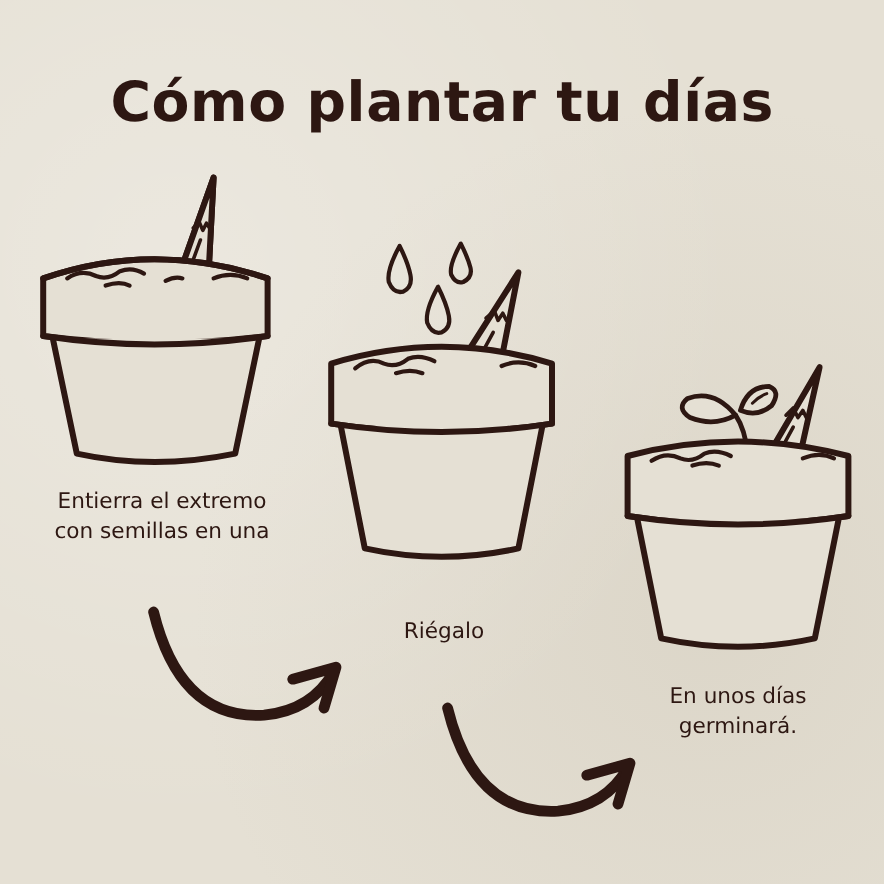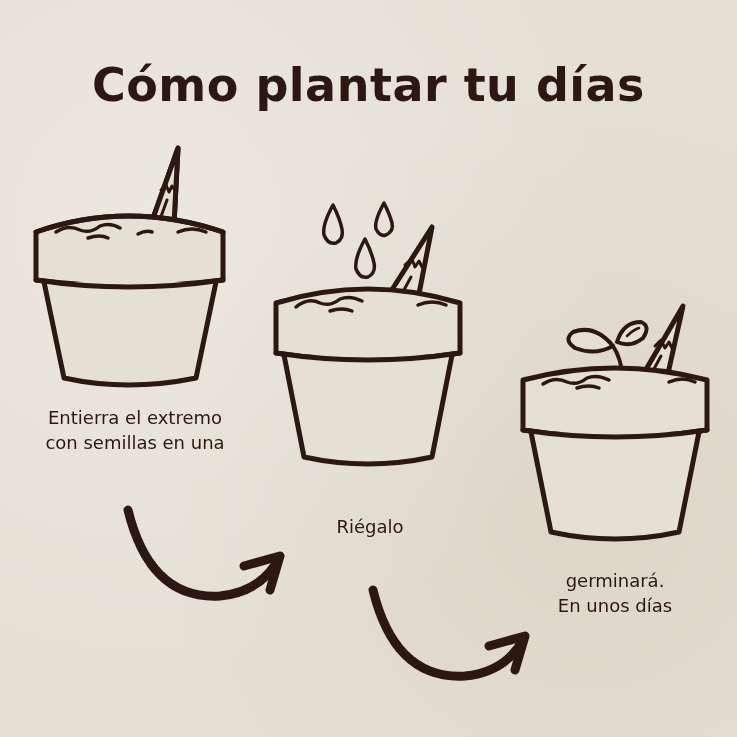--- a/index.html
+++ b/index.html
@@ -115,22 +115,22 @@
     <path d="M28 84 Q40 76 52 82 Q62 86 72 78 Q82 74 94 80" stroke-width="3.5"></path>
     <path d="M62 88 Q74 84 84 88" stroke-width="3.5"></path>
     <path d="M154 82 Q168 76 180 82" stroke-width="3.5"></path>
 
     <path d="M16 132 L36 232 Q100 246 164 232 L184 132" fill="#e5e0d4"></path>
     <path d="M8 130 Q100 144 192 130"></path>
   </g>
 </svg>
 
 <div class="caption" style="left:525px; top:568px; width:180px;">
+  <span>En unos días</span>
   <span>germinará.</span>
-  <span>En unos días</span>
 </div>
 
 <svg class="illus" style="left:120px; top:500px;" width="170" height="110" viewBox="0 0 170 110">
   <g fill="none" stroke="#2d1712" stroke-width="9" stroke-linecap="round" stroke-linejoin="round">
     <path d="M8 10 Q30 100 100 96 Q140 92 158 60"></path>
     <path d="M124 66 L160 56 L150 90"></path>
   </g>
 </svg>
 
 <svg class="illus" style="left:365px; top:580px;" width="170" height="110" viewBox="0 0 170 110">

